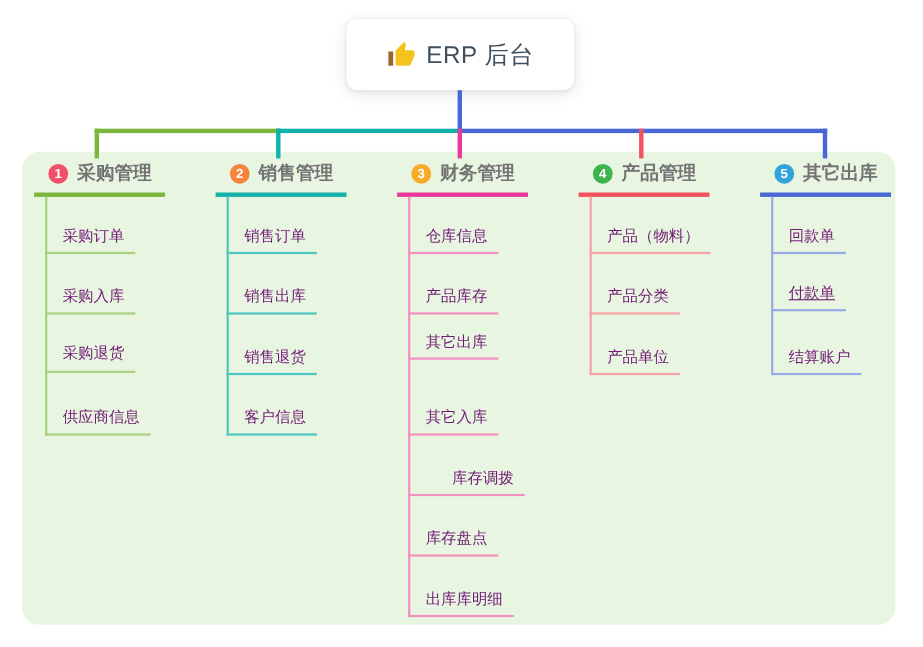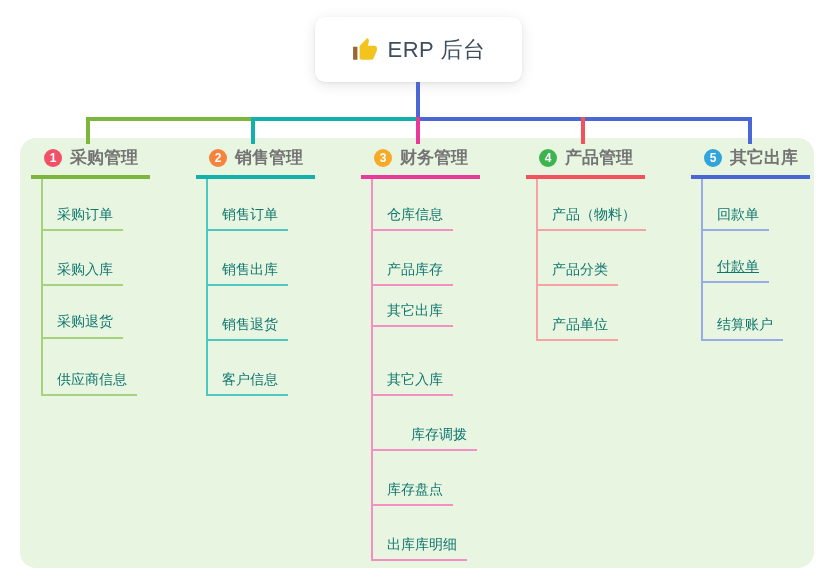--- a/index.html
+++ b/index.html
@@ -25,21 +25,21 @@
   
   .branch-header{position:absolute;display:inline-flex;align-items:center;gap:8px;
                  padding:0 12px 5px 13px;line-height:24px;}
   .badge{width:18px;height:18px;border-radius:50%;color:#fff;font-size:12px;
          font-weight:bold;display:flex;align-items:center;justify-content:center;
          flex:0 0 18px;}
   .branch-label{font-size:17px;color:#737373;white-space:nowrap;font-weight:bold;}
 
   
   .child-node{position:absolute;padding:0 10px 5px 16px;line-height:20px;
-              font-size:14px;color:#0f766e;white-space:nowrap;}
+              font-size:14px;color:#701a75;white-space:nowrap;}
 
   .child-vline{position:absolute;width:2px;}
 </style>
 </head>
 <body>
 
 <div id="canvas">
 
   <div class="panel"></div>
 

